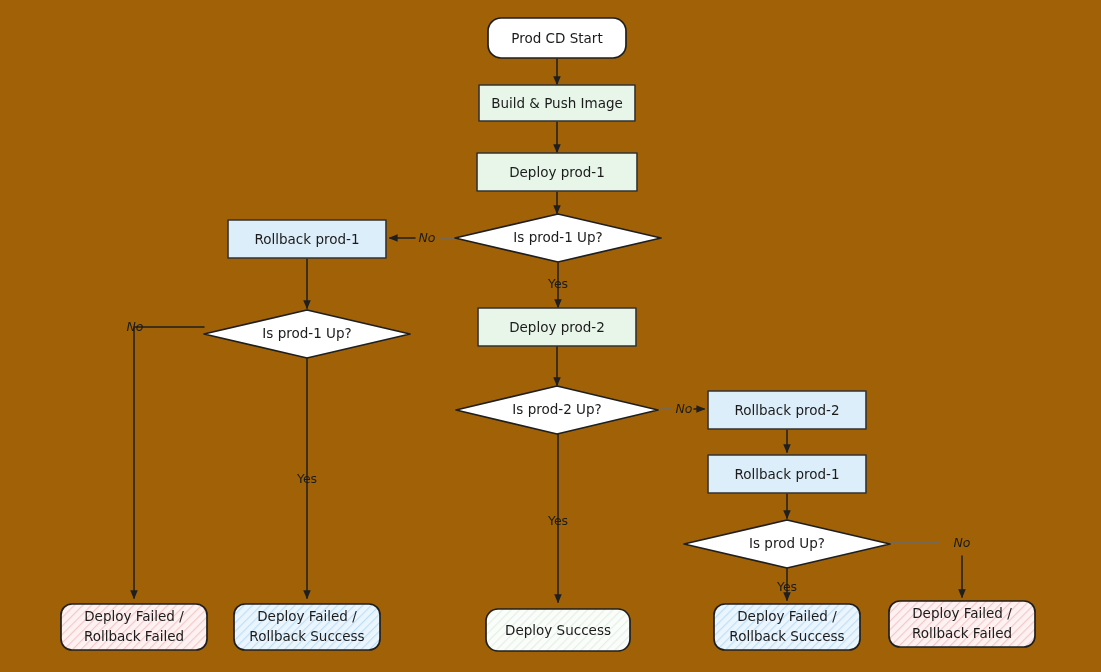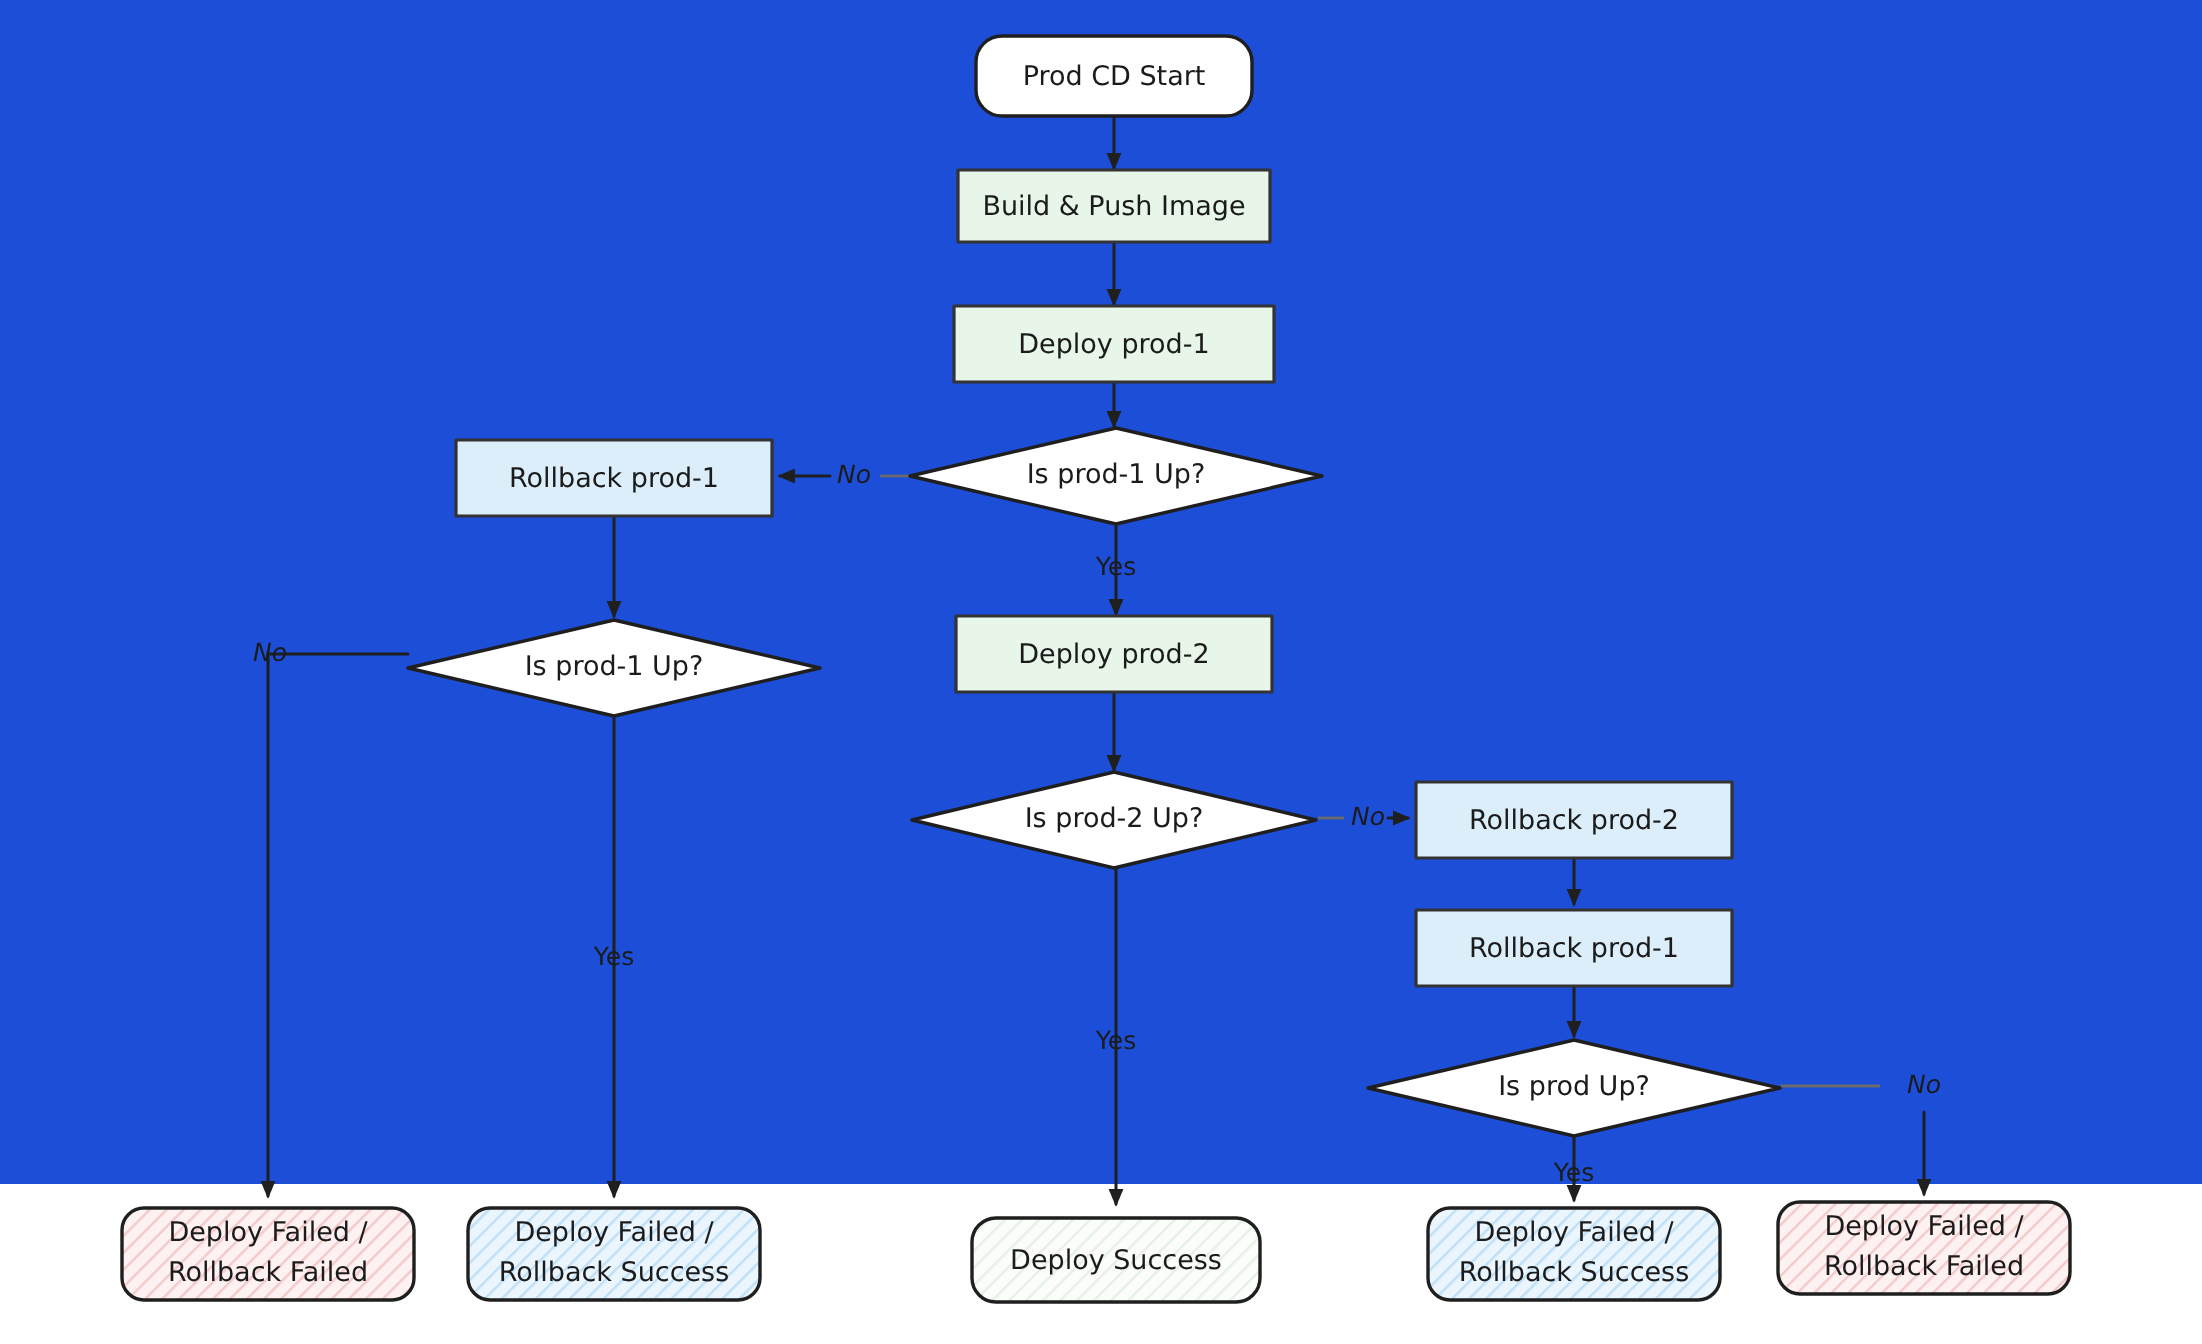--- a/index.html
+++ b/index.html
@@ -1,20 +1,20 @@
 <!DOCTYPE html>
 <html><head>
 <meta charset="utf-8">
 <style>
   html,body{margin:0;padding:0;background:#ffffff;}
   body{
     width:1101px;height:672px;overflow:hidden;
     font-family:"DejaVu Sans", sans-serif;
   }
-  #flow-root{position:relative;width:1101px;height:592px;background:#1d4ed8;}
+  #flow-root{position:relative;width:1101px;height:672px;background:#a16207;}
   svg#flow-svg{position:absolute;left:0;top:0;width:1101px;height:672px;}
   .node-label{
     font-family:"DejaVu Sans", sans-serif;
     font-size:13.5px;
     fill:#1b1b1b;
     text-anchor:middle;
     dominant-baseline:middle;
     paint-order:stroke;
   }
   .edge-label{

